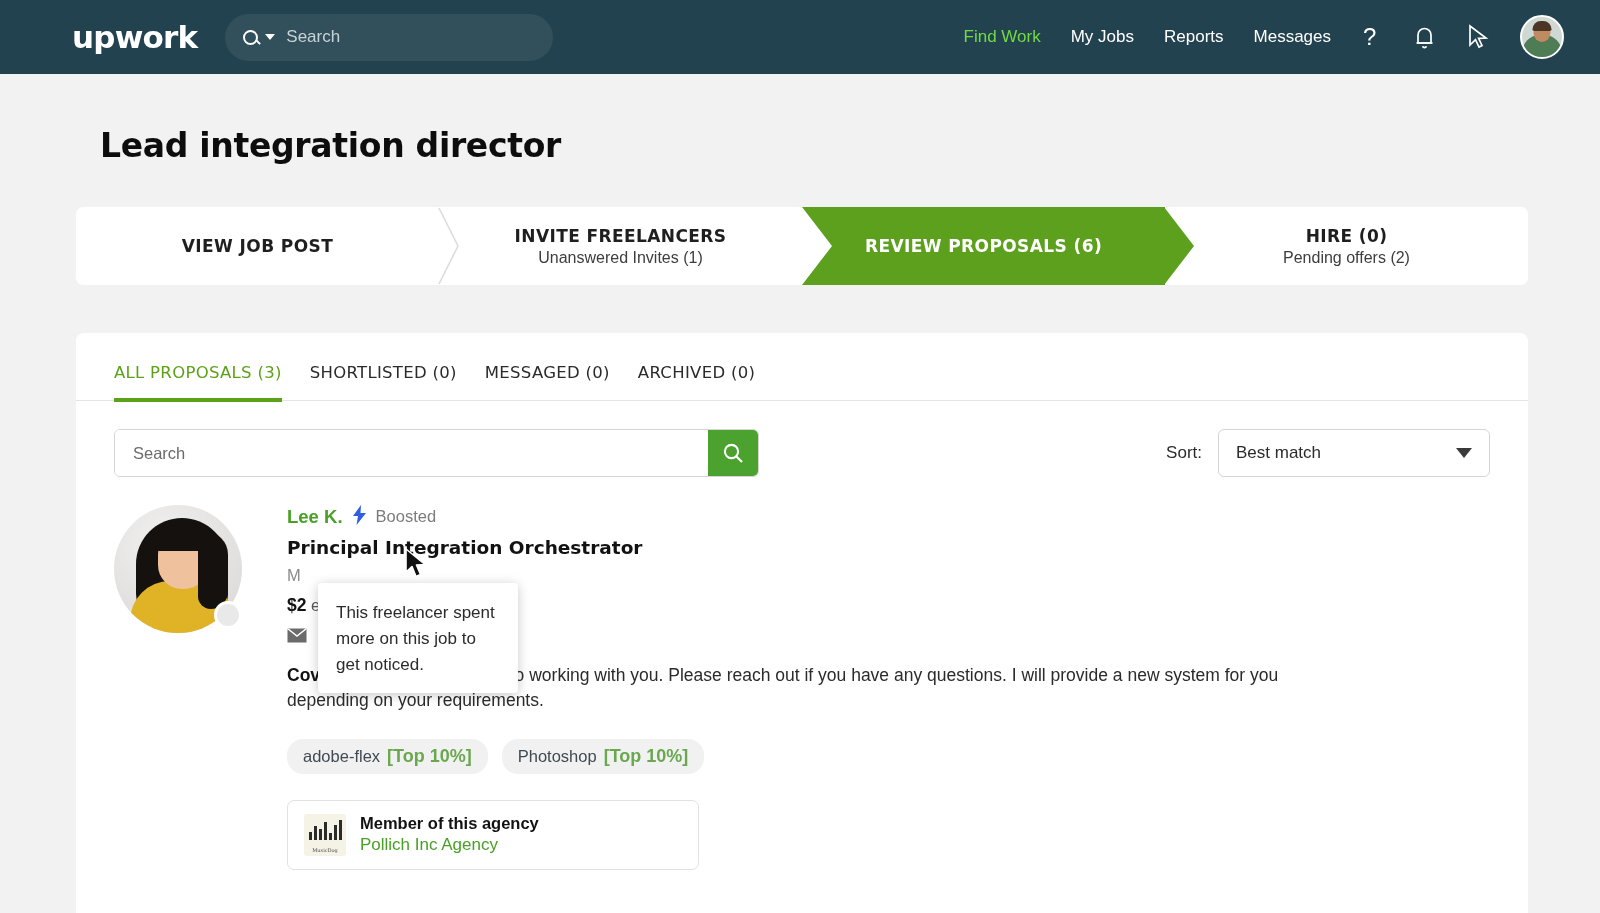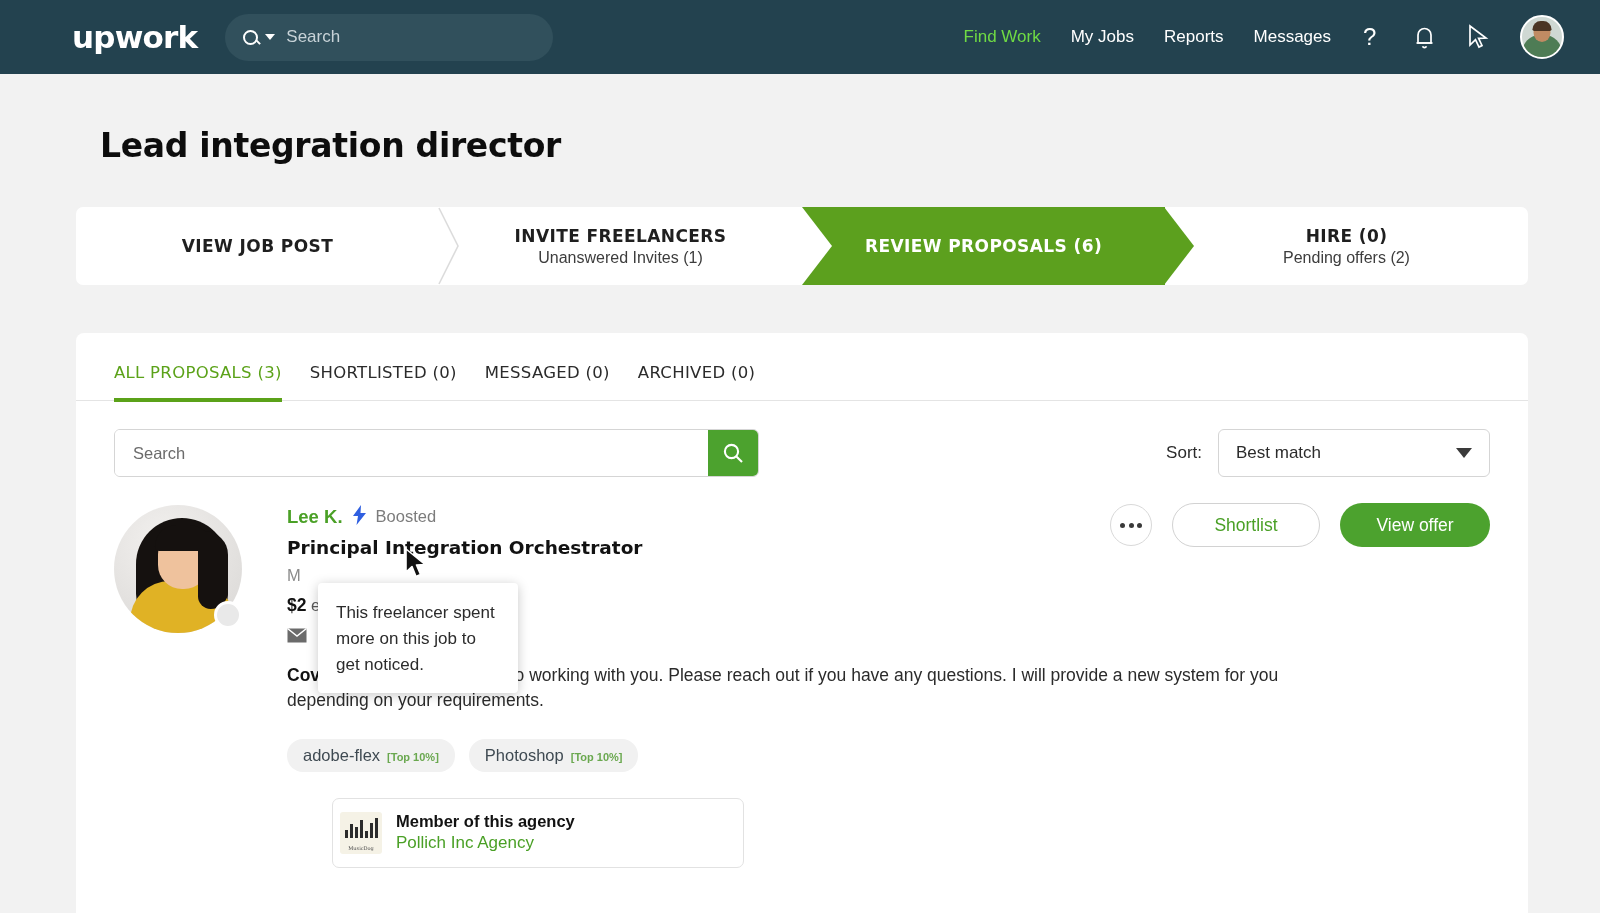--- a/index.html
+++ b/index.html
@@ -291,25 +291,25 @@
     margin-top: 20px; font-size: 17.5px; color: #2b2b2b;
     line-height: 1.45; max-width: 1062px;
   }
   .cover b { font-weight: 700; color: #121212; }
   .tags { display: flex; gap: 14px; margin-top: 25px; }
   .tag {
     background: #f1f1f1; border-radius: 16px;
     padding: 7px 16px; font-size: 16.5px; color: #3f4a52;
     display: flex; align-items: baseline; gap: 7px;
   }
-  .tag .top-pct { font-size: 11px; color: #6aa84f; font-weight: 600; }
+  .tag .top-pct { font-size: 18px; color: #6aa84f; font-weight: 600; }
   .agency {
     margin-top: 26px; width: 412px;
     border: 1px solid #e2e2e2; border-radius: 7px;
-    padding: 13px 7px; display: flex; align-items: center; gap: 14px; margin-left: 45px;
+    padding: 13px 16px; display: flex; align-items: center; gap: 14px;
   }
   .agency-logo {
     width: 42px; height: 42px; flex: none;
     background: #f5f2e6; border-radius: 3px;
     position: relative; overflow: hidden;
   }
   .agency-logo .bars { position: absolute; left: 5px; top: 6px; display: flex; align-items: flex-end; gap: 2px; height: 20px; }
   .agency-logo .bars i { display: block; width: 3px; background: #2b2b2b; }
   .agency-logo .cap {
     position: absolute; bottom: 3px; left: 0; right: 0;
@@ -523,29 +523,20 @@
           </span>
           <span class="cap">MusicDog</span>
         </div>
         <div>
           <div class="agency-t1">Member of this agency</div>
           <div class="agency-t2">Pollich Inc Agency</div>
         </div>
       </div>
     </div>
 
-    <div class="p-actions">
-      <div class="dots-btn">
-          <i></i>
-          <i></i>
-          <i></i>
-        </div>
-      <button class="btn-shortlist">Shortlist</button>
-      <button class="btn-view">View offer</button>
-    </div>
   </div>
 </div>
 
 <div class="tooltip">This freelancer spent more on this job to get noticed.</div>
 
 <span class="cursor-arrow">
   <svg width="26" height="32" viewBox="0 0 26 32">
     <path d="M2 1 L2 24 L8 18.5 L12 28.5 L16.5 26.5 L12.5 17 L21 16.5 Z" fill="#111" stroke="#fff" stroke-width="1.6" stroke-linejoin="round"></path>
   </svg>
 </span>

